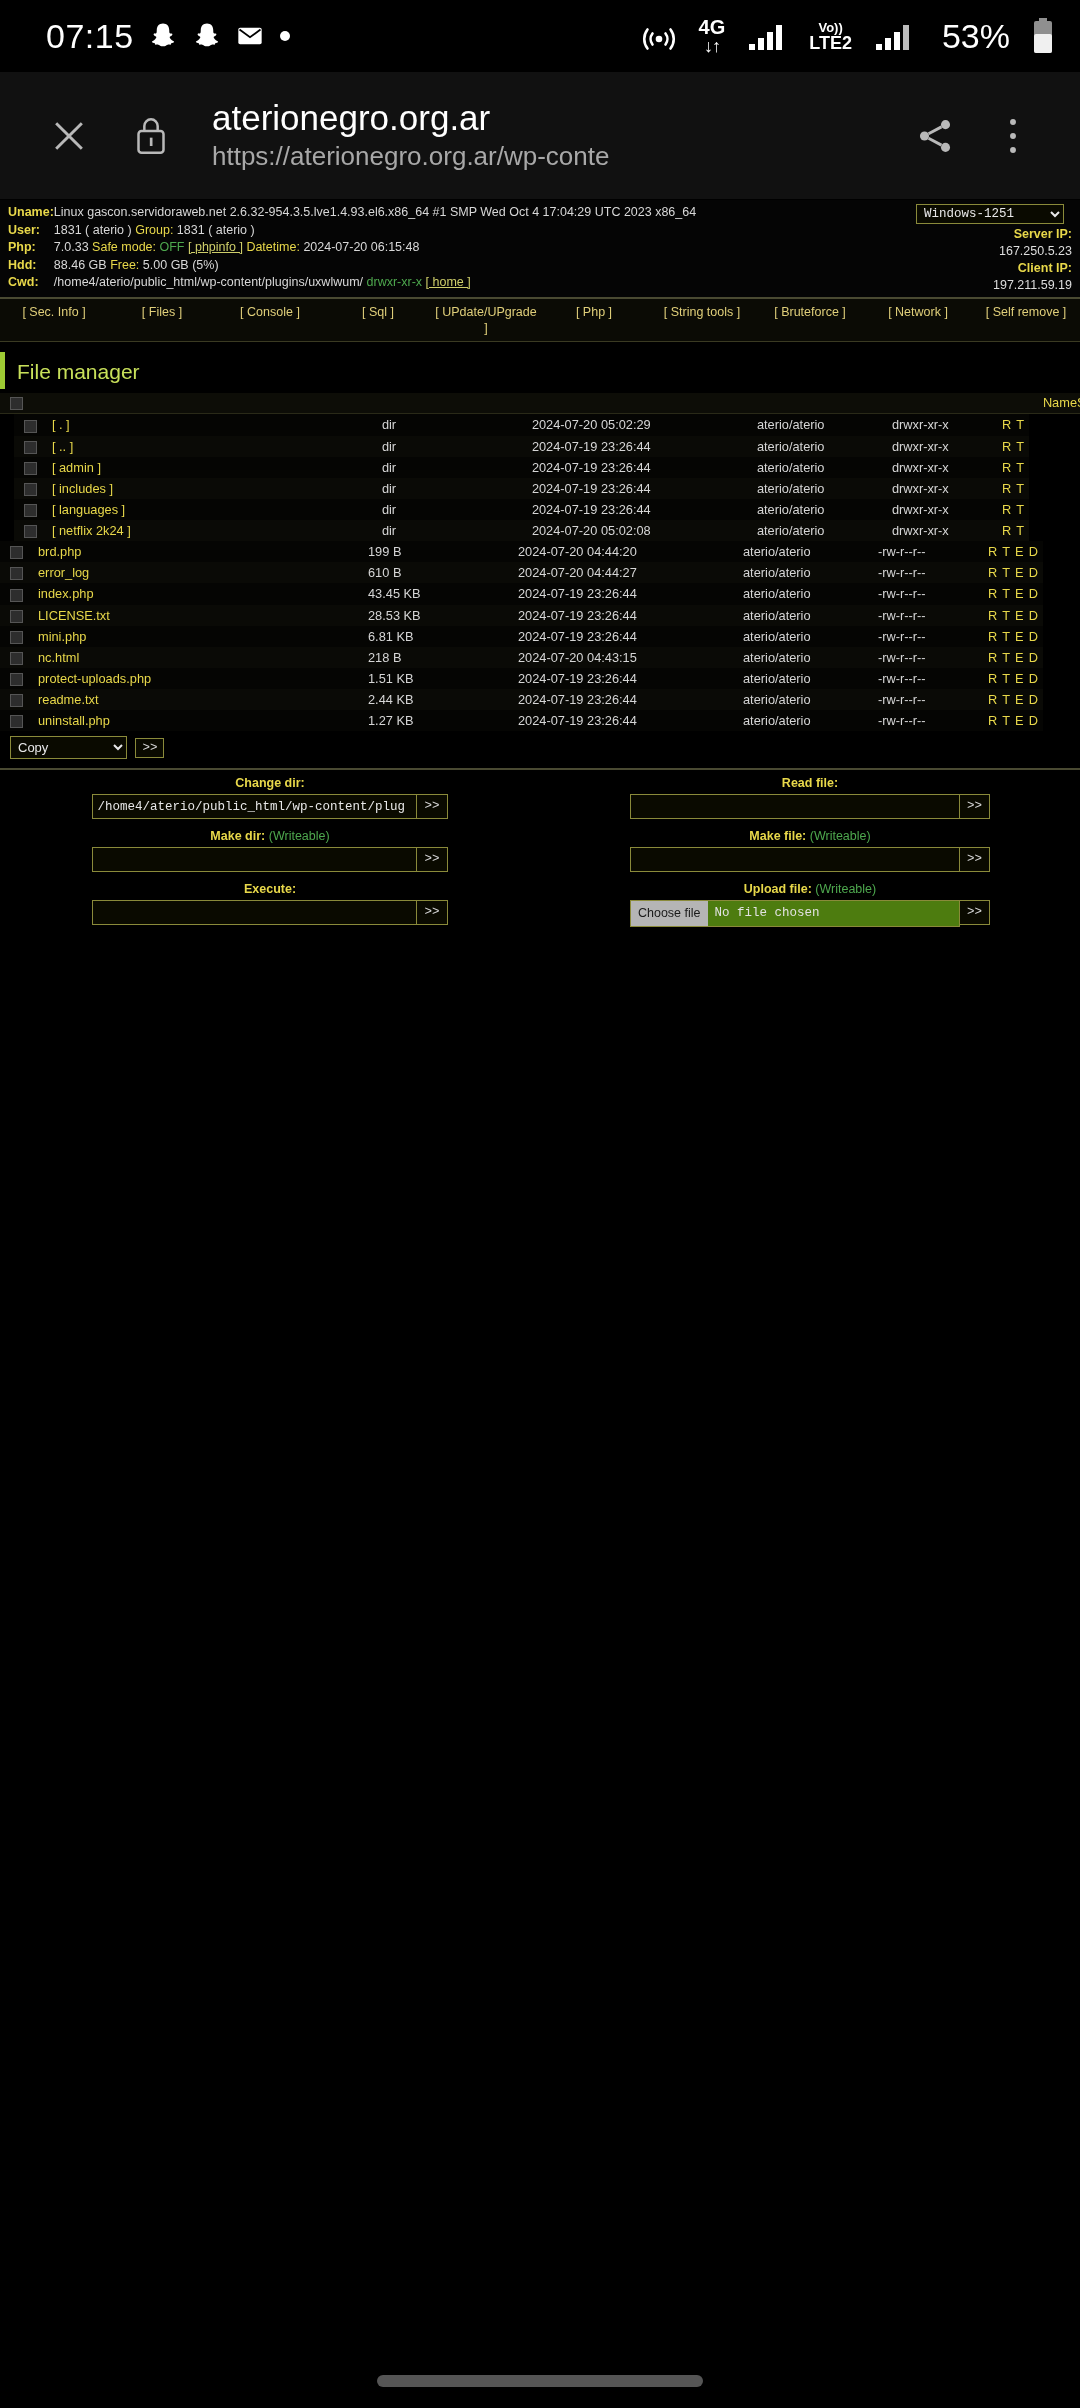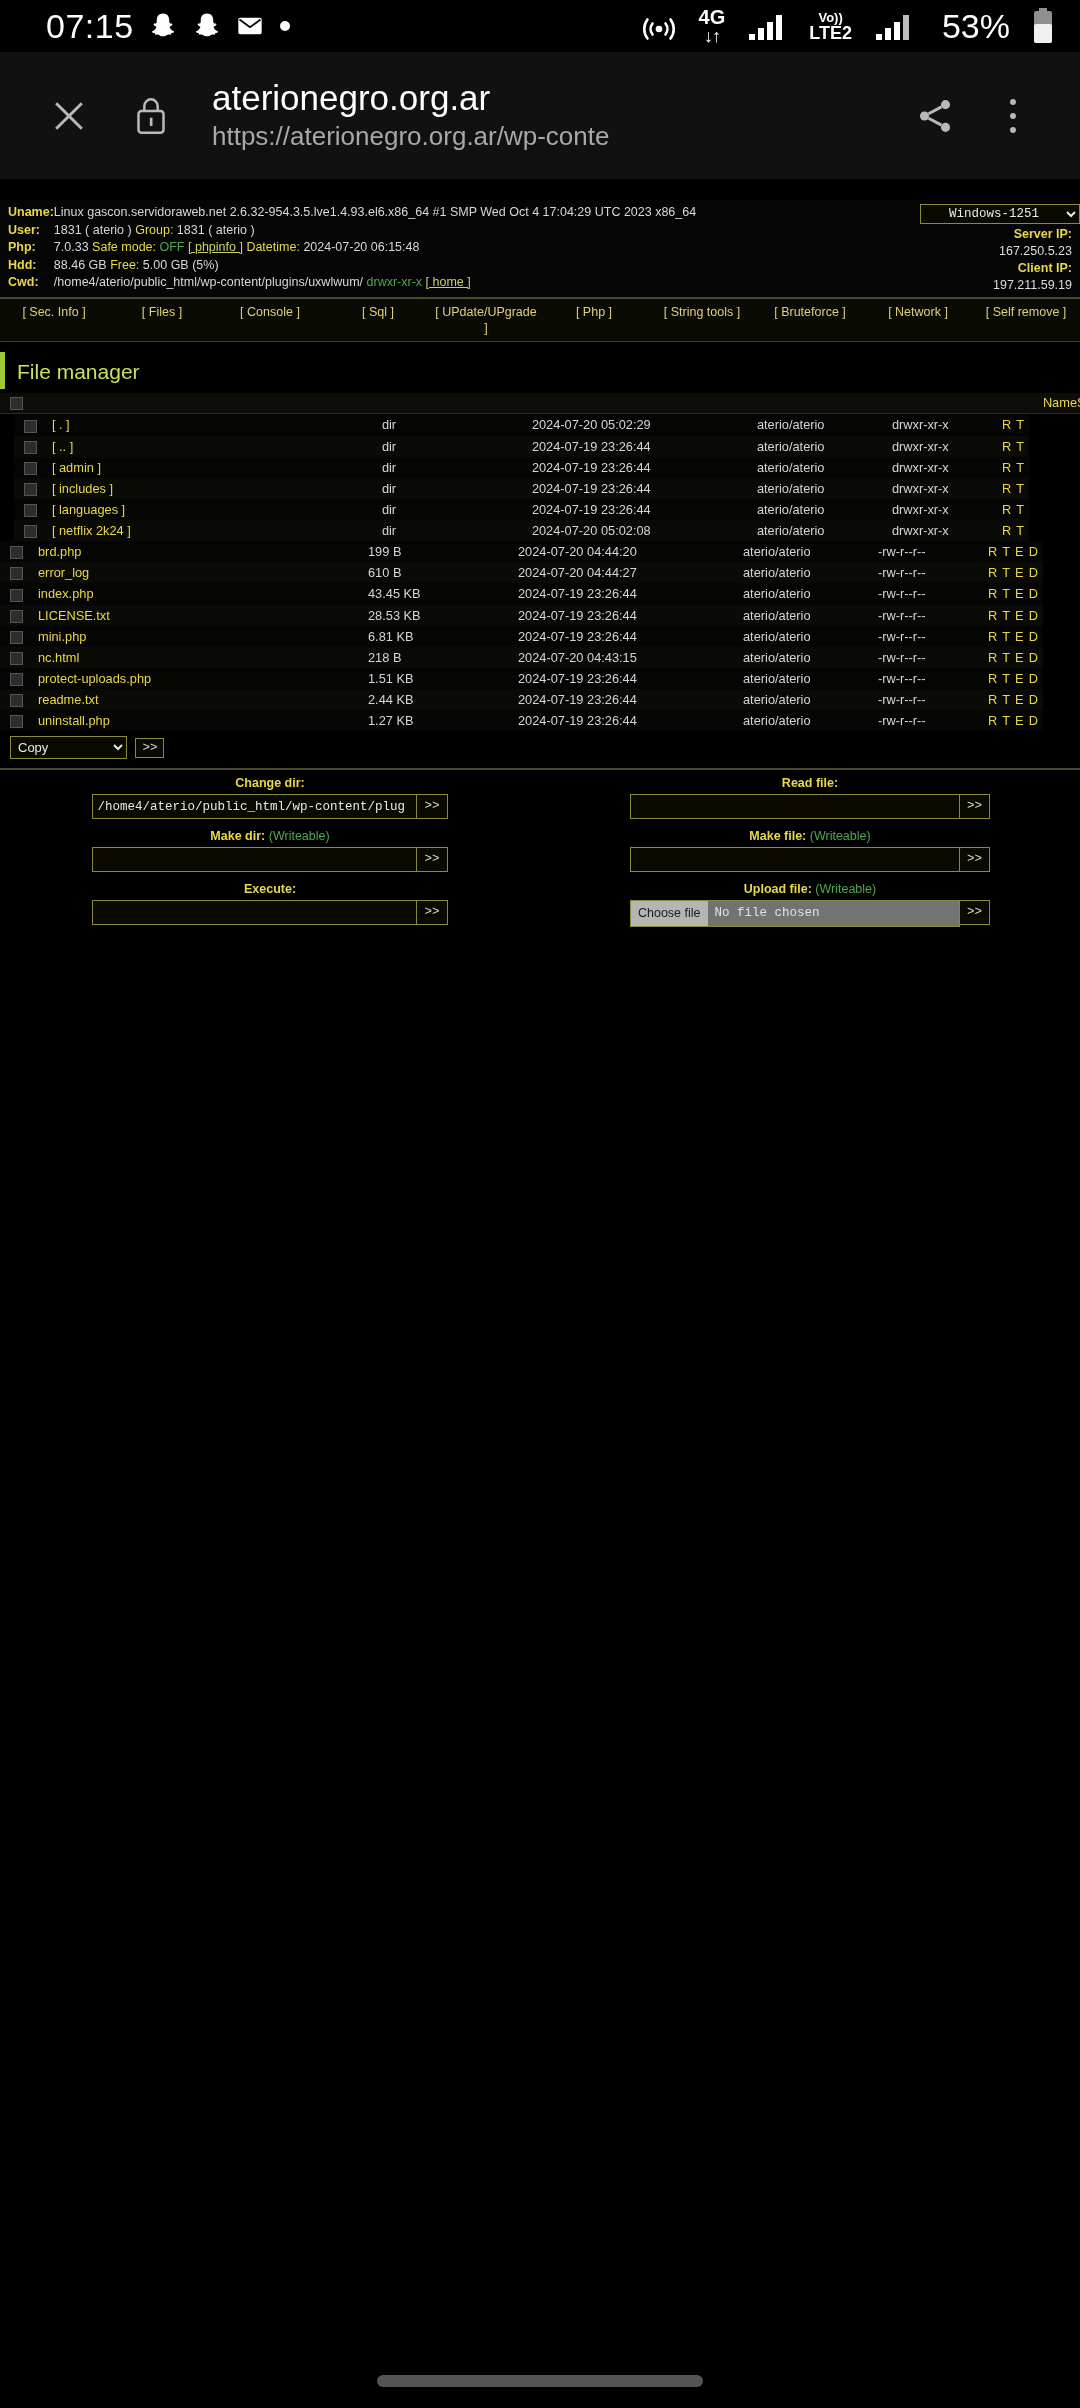--- a/index.html
+++ b/index.html
@@ -11,21 +11,21 @@
     overflow: hidden;
   }
   body {
     font-family: "Liberation Sans", sans-serif;
     color: #e8e8e8;
     position: relative;
   }
 
   
   #status-bar {
-    height: 52px;
+    height: 72px;
     background: #000000;
     display: flex;
     align-items: center;
     justify-content: space-between;
     padding: 0 26px 0 46px;
     box-sizing: border-box;
   }
   .sb-left { display: flex; align-items: center; gap: 14px; }
   .sb-clock {
     font-size: 34px;
@@ -93,30 +93,29 @@
   table.info-tbl { border-collapse: collapse; }
   table.info-tbl td { font-size: 12.5px; padding: 0 0 1px 0; vertical-align: top; line-height: 1.32; }
   td.lbl { color: #e8d84a; font-weight: bold; white-space: nowrap; padding-right: 9px; }
   td.val { color: #d8d8d8; }
   .k { color: #e8d84a; font-weight: normal; }
   .g { color: #4ea84e; }
   .lnk { color: #cfcf6a; }
 
   #charset-select {
     position: absolute;
-    top: 4px; right: 0;
-    width: 160px;
+    top: 4px; right: 16px;
+    width: 148px;
     background: #0a0a00;
     color: #e8e8e8;
     border: 1px solid #8a8a3a;
     font-family: "Liberation Mono", monospace;
     font-size: 12.5px;
     padding: 1px 3px;
     box-sizing: border-box;
-    text-align: center;
   }
   #ip-block {
     position: absolute;
     right: 8px; top: 26px;
     text-align: right;
     font-size: 12.5px;
     line-height: 1.35;
   }
   #ip-block .ipl { color: #e8d84a; font-weight: bold; }
   #ip-block .ipv { color: #dedede; }
@@ -261,21 +260,21 @@
     cursor: pointer;
     height: 25px;
     line-height: 23px;
     box-sizing: border-box;
   }
   .filewrap {
     display: flex;
     align-items: stretch;
     width: 330px;
     border: 1px solid #8a8a3a;
-    background: #737373;
+    background: #4d7c0f;
     box-sizing: border-box;
     height: 27px;
   }
   .choose {
     background: #b5b5b5;
     color: #1a1a1a;
     font-size: 12.5px;
     padding: 0 7px;
     line-height: 25px;
     cursor: pointer;

